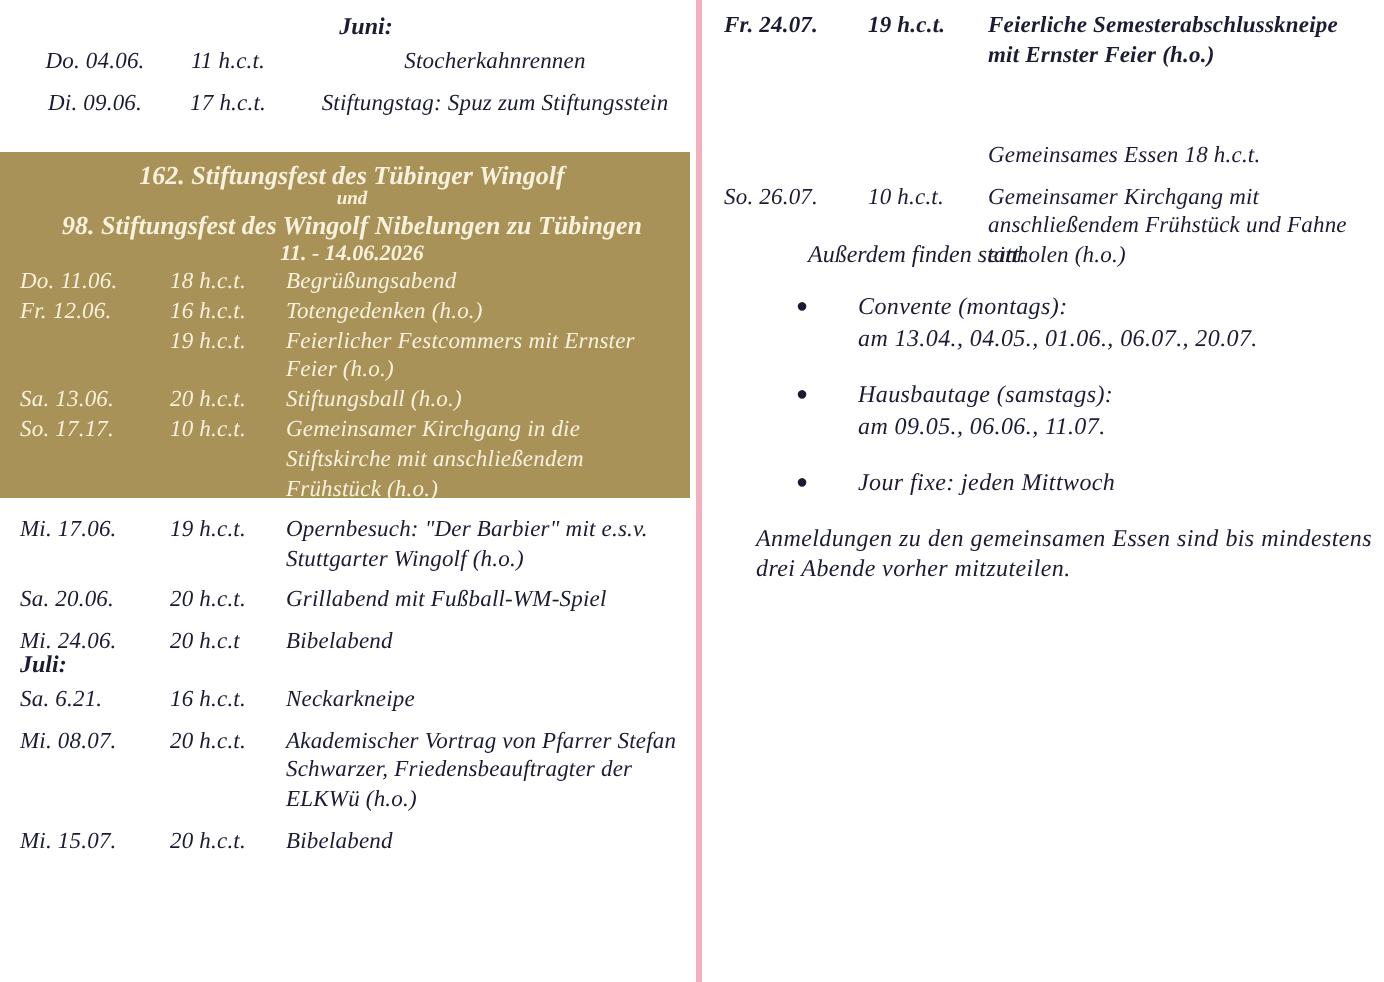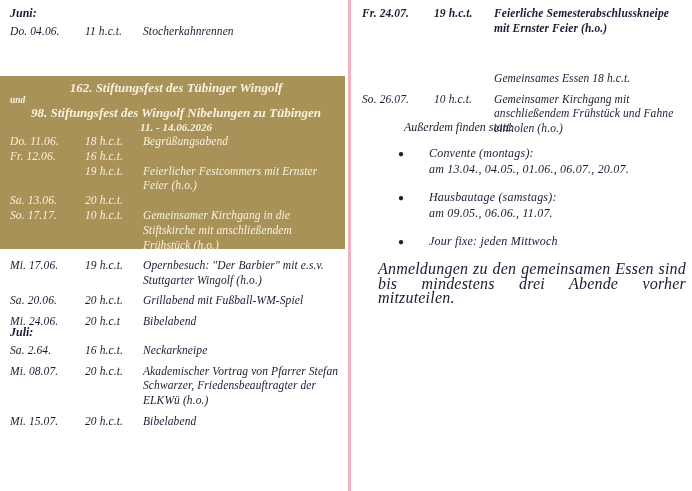--- a/index.html
+++ b/index.html
@@ -23,89 +23,96 @@
     font-size:11.5px;
     line-height:14.5px;
     letter-spacing:.1px;
     margin-bottom:6px;
   }
   .row .desc{padding-right:4px;}
   .month-head{font-weight:700;font-size:12px;margin-bottom:3px;}
   
   .left-col{position:absolute;left:0;top:0;width:346px;}
   .l-pad{padding-left:10px;padding-right:3px;}
-  .l-june{position:absolute;top:6px;left:0;width:346px;}
+  .l-june{position:absolute;top:6px;left:0;width:346px;text-align:center;}
   .fest-box{
     position:absolute;top:76px;left:0;width:345px;height:173px;
     background:var(--gold,#a99258);
     color:var(--cream,#f7f1de);
     box-sizing:border-box;
     padding-top:4px;
   }
   .fest-box .title{font-weight:700;font-size:13px;line-height:15px;text-align:center;}
-  .fest-box .connector{font-weight:700;font-size:9.5px;line-height:10px;text-align:left;}
+  .fest-box .connector{font-weight:700;font-size:9.5px;line-height:10px;text-align:center;}
   .fest-box .daterange{font-weight:700;font-size:11px;line-height:14px;text-align:center;}
   .fest-box .row{margin-bottom:0;line-height:14.8px;}
   .l-post{position:absolute;top:258px;left:0;width:346px;}
   .l-juli{position:absolute;top:325px;left:0;width:346px;}
   
   .right-col{position:absolute;left:362px;top:0;width:322px;}
   .r-rows{position:absolute;top:6px;left:0;width:322px;}
   .r-rows .row{grid-template-columns:72px 60px 1fr;}
   .bold-row{font-weight:700;}
   .normal-line{font-weight:400;}
   .r-also{position:absolute;top:120px;left:16px;font-size:12px;margin-left:26px;}
   .r-bullets{position:absolute;top:146px;left:36px;width:280px;}
   .bullet-item{display:grid;grid-template-columns:31px 1fr;margin-bottom:13px;}
   .bullet-dot{font-style:normal;font-size:10px;line-height:15px;}
   .bullet-text{font-size:12px;line-height:15.5px;letter-spacing:.2px;}
   .r-note{
     position:absolute;top:262px;left:16px;width:308px;
-    font-size:16px;line-height:14.5px;
+    font-size:12px;line-height:14.5px;
     text-align:justify;letter-spacing:.2px;
   }
 </style>
 </head>
 <body>
 
 <div class="divider"></div>
 
 <div class="left-col">
 
   <div class="l-june l-pad">
     <div class="month-head">Juni:</div>
     <div class="row">
       <span class="date">Do. 04.06.</span>
       <span class="time">11 h.c.t.</span>
       <span class="desc">Stocherkahnrennen</span>
+    </div>
+    <div class="row">
+      <span class="date">Di. 09.06.</span>
+      <span class="time">17 h.c.t.</span>
+      <span class="desc">Stiftungstag: Spuz zum Stiftungsstein</span>
     </div>
   </div>
 
   <div class="fest-box l-pad">
     <div class="title">162. Stiftungsfest des Tübinger Wingolf</div>
     <div class="connector">und</div>
     <div class="title">98. Stiftungsfest des Wingolf Nibelungen zu Tübingen</div>
     <div class="daterange">11. - 14.06.2026</div>
     <div class="row">
       <span class="date">Do. 11.06.</span>
       <span class="time">18 h.c.t.</span>
       <span class="desc">Begrüßungsabend</span>
     </div>
     <div class="row">
       <span class="date">Fr. 12.06.</span>
       <span class="time">16 h.c.t.</span>
+      <span class="desc">Totengedenken (h.o.)</span>
     </div>
     <div class="row">
       <span class="date"></span>
       <span class="time">19 h.c.t.</span>
       <span class="desc">Feierlicher Festcommers mit Ernster Feier (h.o.)</span>
     </div>
     <div class="row">
       <span class="date">Sa. 13.06.</span>
       <span class="time">20 h.c.t.</span>
+      <span class="desc">Stiftungsball (h.o.)</span>
     </div>
     <div class="row">
       <span class="date">So. 17.17.</span>
       <span class="time">10 h.c.t.</span>
       <span class="desc">Gemeinsamer Kirchgang in die Stiftskirche mit anschließendem Frühstück (h.o.)</span>
     </div>
   </div>
 
   <div class="l-post l-pad">
     <div class="row">
@@ -121,21 +128,21 @@
     <div class="row">
       <span class="date">Mi. 24.06.</span>
       <span class="time">20 h.c.t</span>
       <span class="desc">Bibelabend</span>
     </div>
   </div>
 
   <div class="l-juli l-pad">
     <div class="month-head">Juli:</div>
     <div class="row">
-      <span class="date">Sa. 2.64.</span>
+      <span class="date">Sa. 6.21.</span>
       <span class="time">16 h.c.t.</span>
       <span class="desc">Neckarkneipe</span>
     </div>
     <div class="row">
       <span class="date">Mi. 08.07.</span>
       <span class="time">20 h.c.t.</span>
       <span class="desc">Akademischer Vortrag von Pfarrer Stefan Schwarzer, Friedensbeauftragter der ELKWü (h.o.)</span>
     </div>
     <div class="row" style="margin-top:7px;">
       <span class="date">Mi. 15.07.</span>

